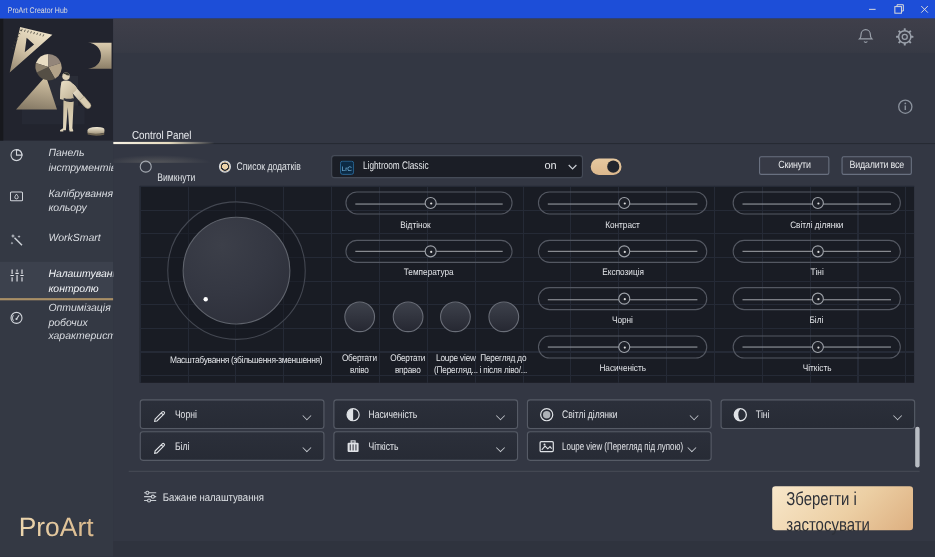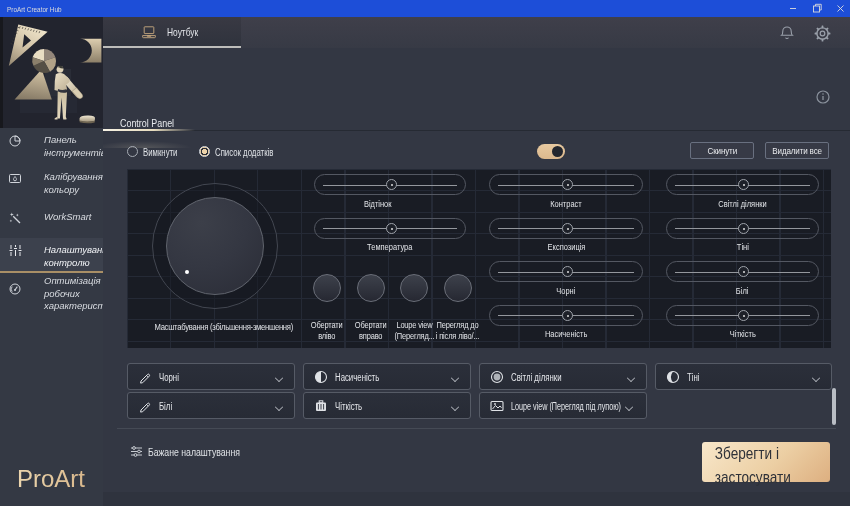--- a/index.html
+++ b/index.html
@@ -264,30 +264,20 @@
       <stop offset="0" stop-color="#ecd6ae"></stop>
             <stop offset="1" stop-color="#d9b88c"></stop>
           </linearGradient>
         </defs>
       <text x="0" y="21" font-family="Liberation Sans" font-size="24" fill="url(#lg-pa)">ProArt</text>
     </svg>
   </div>
 
   <div class="abs" id="main">
     <div id="tabbar">
-      <div id="tab-active">
-        <svg width="16" height="14" viewBox="0 0 16 14">
-            <g fill="none" stroke="#c9aa80" stroke-width="0.9">
-              <rect x="3.2" y="1.8" width="9.6" height="6.8" rx="0.6"></rect>
-              <path d="M1.6 10.6 h12.8 v1.2 a0.9 0.9 0 0 1 -0.9 0.9 h-11 a0.9 0.9 0 0 1 -0.9 -0.9 z"></path>
-              <path d="M6.3 10.6 h3.4 v0.9 h-3.4 z" stroke-width="0.7"></path>
-            </g>
-          </svg>
-        <span><b>Ноутбук</b></span>
-      </div>
       <svg class="hdricon" style="left:676px" width="16" height="16" viewBox="0 0 16 16">
           <path d="M8 2 a4.2 4.2 0 0 1 4.2 4.2 c0 3 1.3 4.1 1.3 4.1 h-11 c0 0 1.3-1.1 1.3-4.1 A4.2 4.2 0 0 1 8 2 z" fill="none" stroke="#9aa0aa" stroke-width="1.1"></path>
           <path d="M6.6 12.6 a1.5 1.5 0 0 0 2.8 0" fill="none" stroke="#9aa0aa" stroke-width="1.1"></path>
         </svg>
       <svg class="hdricon" style="left:711px" width="17" height="17" viewBox="0 0 17 17">
           <g fill="#9aa0aa">
             <rect x="7.6" y="0.6" width="1.8" height="2.6" rx="0.5" transform="rotate(0 8.5 8.5)"></rect>
             <rect x="7.6" y="0.6" width="1.8" height="2.6" rx="0.5" transform="rotate(45 8.5 8.5)"></rect>
             <rect x="7.6" y="0.6" width="1.8" height="2.6" rx="0.5" transform="rotate(90 8.5 8.5)"></rect>
             <rect x="7.6" y="0.6" width="1.8" height="2.6" rx="0.5" transform="rotate(135 8.5 8.5)"></rect>
@@ -305,24 +295,35 @@
         <circle cx="7" cy="7" r="6" fill="none" stroke="#8a919c" stroke-width="1.2"></circle>
         <line x1="7" y1="6" x2="7" y2="10" stroke="#8a919c" stroke-width="1.3"></line>
         <circle cx="7" cy="4" r="0.8" fill="#8a919c"></circle>
       </svg>
     <div id="cptab"><span>Control Panel</span></div>
     <div id="cpline"></div>
     <div id="cpglow"></div>
       <div class="abs" style="left:0px; top:117px; width:120px; height:14px; background:radial-gradient(ellipse 70px 10px at 40px 14px, rgba(240,228,196,0.18), rgba(240,228,196,0) 70%);"></div>
 
     <div class="radio" style="left:24px; top:129px;"></div>
-    <div class="rlabel" style="left:40px; top:130px;"><span class="cond78">Вимкнути</span></div>
+    <div class="rlabel" style="left:40px; top:140px;"><span class="cond78">Вимкнути</span></div>
     <div class="radio" style="left:96px; top:129px; border-color:#d6dae0; background:radial-gradient(circle,#ecd2a8 0 2.5px,#2c2f38 2.8px 3.6px,#e3c79b 3.9px);"></div>
     <div class="rlabel" style="left:112px; top:130px;"><span class="cond78">Список додатків</span></div>
 
+    <div id="appdrop">
+      <svg class="abs" style="left:7px; top:4px" width="13" height="13" viewBox="0 0 13 13">
+          <rect x="0.5" y="0.5" width="12" height="12" rx="2" fill="#0c2a44" stroke="#2b6d9f" stroke-width="0.8"></rect>
+          <text x="1.6" y="9" font-size="5.8" fill="#7cc0ea" font-family="Liberation Sans">LrC</text>
+        </svg>
+      <span class="abs" style="left:28px; top:4px;"><span class="cond78" style="transform:scaleX(0.75)">Lightroom Classic</span></span>
+      <span class="abs" style="left:193px; top:4px;">on</span>
+      <svg class="abs" style="left:214px; top:7px" width="9" height="6" viewBox="0 0 9 6">
+          <path d="M1 1 L4.5 4.5 L8 1" fill="none" stroke="#c8ccd2" stroke-width="1.1"></path>
+        </svg>
+    </div>
     <div id="toggle">
         <div class="knob"></div>
       </div>
 
     <div class="obtn" style="left:587px; width:64px; line-height:15px;"><span>Скинути</span></div>
     <div class="obtn" style="left:662px; width:64px; line-height:15px;"><span>Видалити все</span></div>
 
     <div id="panel">
       <div id="dial-outer"></div>
       <div id="dial-inner"></div>

